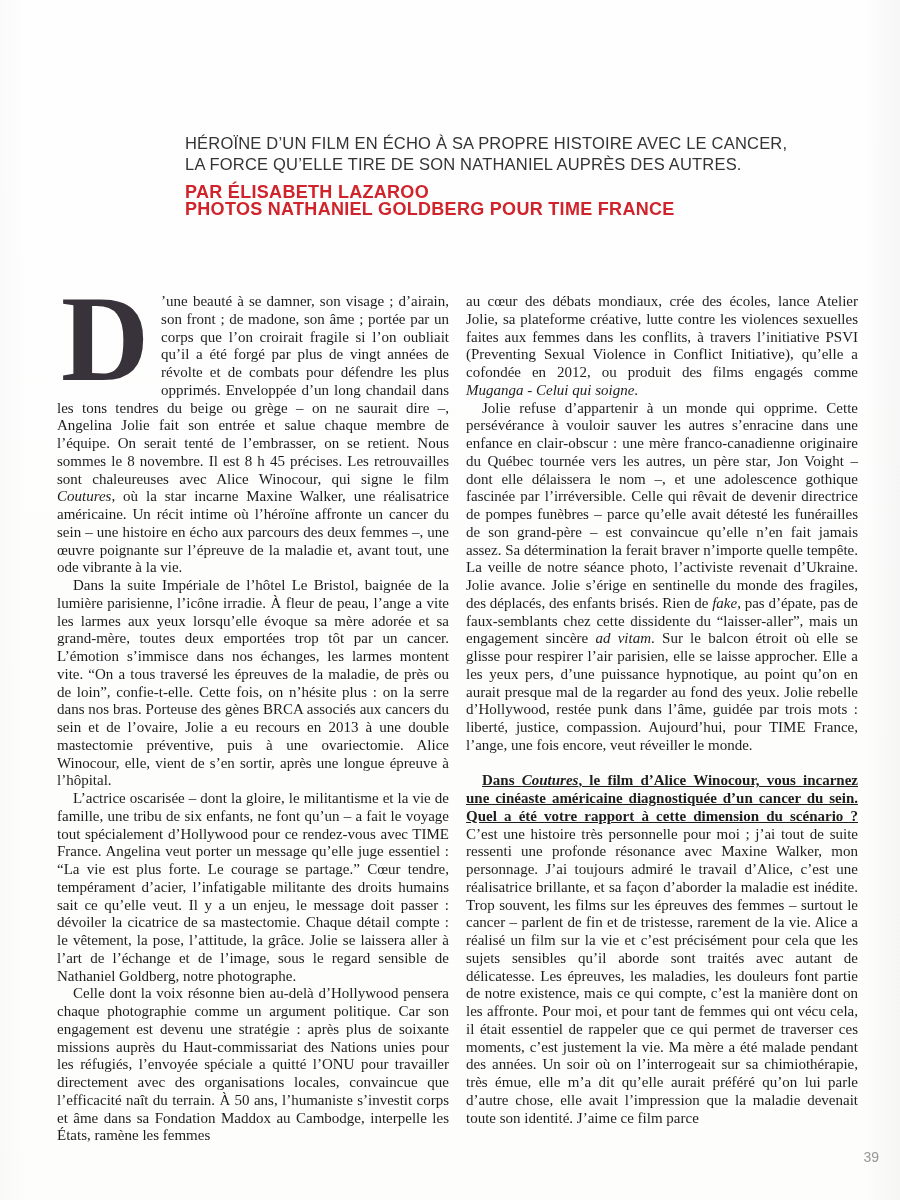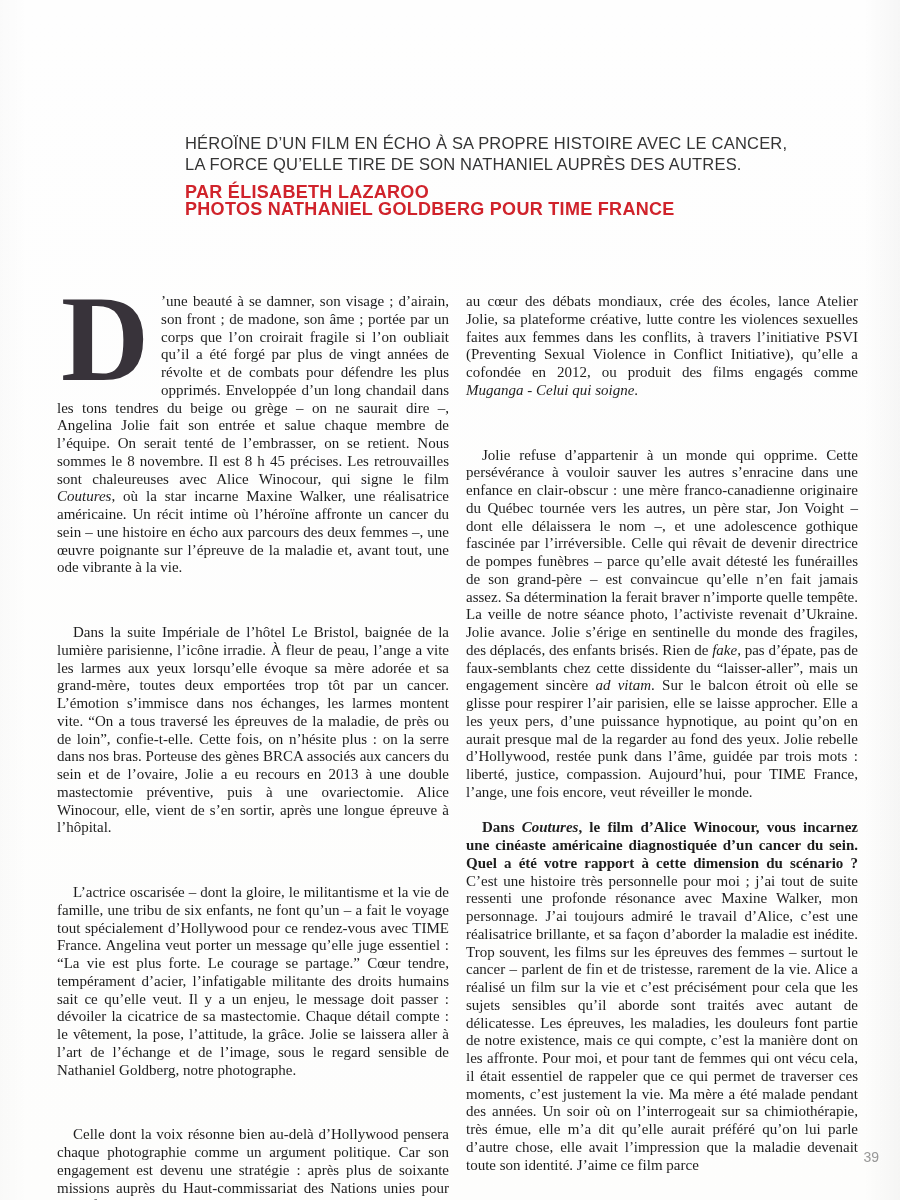--- a/index.html
+++ b/index.html
@@ -41,24 +41,24 @@
     display:flex;column-gap:17px;
     color:#1d1d1d;
   }
   .col{flex:1 1 0;min-width:0;}
   .para{
     margin:0;
     font-size:15px;line-height:17.75px;
     text-align:justify;
     text-justify:inter-word;
   }
-  .para.indent{text-indent:16px;margin-top:47px;}
+  .para.indent{text-indent:16px;}
   .para.gap{margin-top:17.75px;}
   .it{font-style:italic;}
-  .bd{font-weight:700;}
+  .bd{font-weight:700;text-decoration:underline;}
   .dropcap{
     float:left;
     font-family:"Liberation Serif",serif;
     font-weight:700;
     font-size:122px;
     line-height:88px;
     height:88px;
     padding:2px 12px 0 4px;
     color:#38333a;
   }

